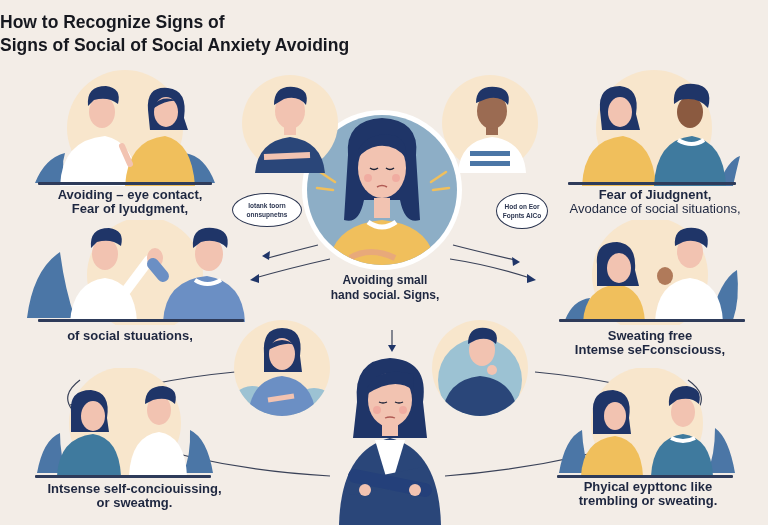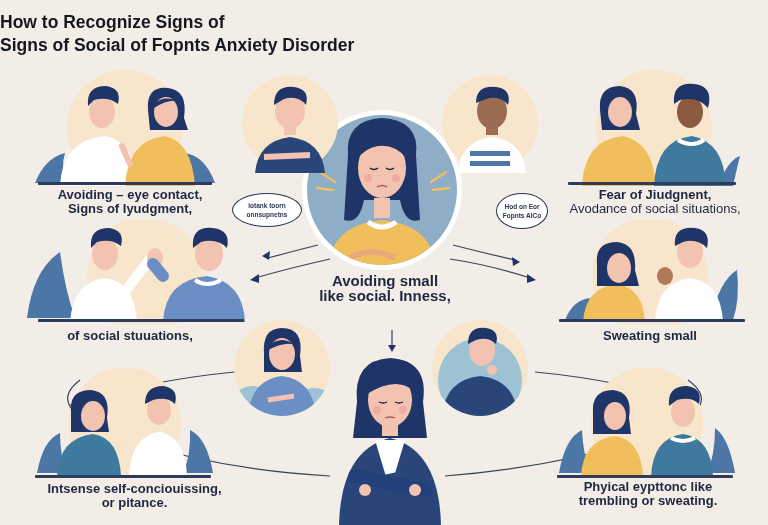--- a/index.html
+++ b/index.html
@@ -8,29 +8,29 @@
   .title { position: absolute; left: 0; width: 768px; text-align: left; font-weight: bold; color: #16181f; }
   .title.l1 { top: 12px; font-size: 17.5px; }
   .title.l2 { top: 35px; font-size: 17.5px; }
   .panel { position: absolute; }
   .panel svg { position: absolute; left: 0; top: 0; }
   .caption { position: absolute; text-align: center; font-weight: bold; font-size: 13px; line-height: 14px; color: #1e2740; white-space: nowrap; }
   .caption span { display: block; }
   .caption span.light { font-weight: normal; text-align: center; }
   .bar { position: absolute; height: 3px; background: #2e3b5a; border-radius: 1px; }
   .bubble { position: absolute; background: #fff; border: 1.5px solid #2b3550; border-radius: 50%; font-size: 6.5px; text-align: center; line-height: 9px; color: #2b3550; font-weight: bold; display: flex; flex-direction: column; justify-content: center; }
-  .center-caption { position: absolute; left: 300px; top: 273px; width: 170px; text-align: center; font-size: 15px; font-weight: bold; line-height: 15px; color: #1e2740; }
+  .center-caption { position: absolute; left: 300px; top: 273px; width: 170px; text-align: center; font-size: 12px; font-weight: bold; line-height: 15px; color: #1e2740; }
   .center-caption span { display: block; }
   svg.overlay { position: absolute; left: 0; top: 0; pointer-events: none; }
 </style>
 </head>
 <body>
 
 <div class="title l1">How to Recognize Signs of</div>
-<div class="title l2">Signs of Social of Fopnts Anxiety Disorder</div>
+<div class="title l2">Signs of Social of Social Anxiety Avoiding</div>
 
 <svg class="overlay" width="768" height="525">
   <g fill="none" stroke="#3a4258" stroke-width="1.2">
     <path d="M318 245 Q 290 252 268 258"></path>
     <path d="M330 259 Q 290 268 255 278"></path>
     <path d="M453 245 Q 480 252 515 260"></path>
     <path d="M450 259 Q 490 265 530 278"></path>
     <path d="M392 330 L 392 348"></path>
     <path d="M80 380 Q 40 410 130 440 Q 220 470 330 476"></path>
     <path d="M235 372 Q 150 380 70 405"></path>
@@ -69,21 +69,21 @@
     <g stroke="#f0bf5c" stroke-width="2.5" stroke-linecap="round">
       <path d="M20 62 L 35 72"></path>
         <path d="M17 78 L 33 80"></path>
       <path d="M146 62 L 131 72"></path>
         <path d="M149 78 L 133 80"></path>
     </g>
   </svg>
 </div>
 <div class="center-caption">
   <span>Avoiding small</span>
-  <span>like social. Inness,</span>
+  <span>hand social. Signs,</span>
 </div>
 
 <div class="bubble" style="left:232px;top:193px;width:70px;height:34px;">
   <span>Iotank toorn</span>
   <span>onnsupnetns</span>
 </div>
 <div class="bubble" style="left:496px;top:193px;width:52px;height:36px;">
   <span>Hod on Eor</span>
   <span>Fopnts AICo</span>
 </div>
@@ -173,21 +173,21 @@
     <path d="M95 118 Q 98 72 135 68 Q 162 74 165 118 Z" fill="#f0bf5c"></path>
     <path d="M118 42 Q 116 18 138 20 Q 158 22 154 50 L 158 62 L 120 62 Z" fill="#1f3568"></path>
     <ellipse cx="136" cy="44" rx="12" ry="15" fill="#f2c3b1"></ellipse>
     <path d="M124 36 Q 134 26 150 34 Q 140 30 124 40 Z" fill="#1f3568"></path>
     <path d="M92 78 L 100 96" stroke="#f2c3b1" stroke-width="6" stroke-linecap="round"></path>
   </svg>
   <div class="bar" style="left:8px;top:114px;width:174px;"></div>
 </div>
 <div class="caption" style="left:20px;top:188px;width:220px;">
   <span>Avoiding – eye contact,</span>
-  <span>Signs of Iyudgment,</span>
+  <span>Fear of Iyudgment,</span>
 </div>
 
 <div class="panel" style="left:568px;top:68px;width:172px;height:120px;">
   <svg width="172" height="120">
     <circle cx="86" cy="60" r="58" fill="#f8e6cc"></circle>
     <path d="M150 118 Q 160 92 172 88 Q 168 104 165 118 Z" fill="#4b76a6"></path>
     <path d="M14 118 Q 16 72 55 68 Q 85 74 88 118 Z" fill="#f0bf5c"></path>
     <path d="M32 42 Q 30 18 52 18 Q 72 20 68 46 L 72 62 L 34 62 Z" fill="#1f3568"></path>
     <ellipse cx="52" cy="44" rx="12" ry="15" fill="#f2c3b1"></ellipse>
     <path d="M86 118 Q 88 72 124 68 Q 156 74 158 118 Z" fill="#3f7a9e"></path>
@@ -232,40 +232,41 @@
     <path d="M42 44 Q 40 22 62 22 Q 82 24 80 50 L 84 66 L 42 66 Z" fill="#1f3568"></path>
     <ellipse cx="64" cy="48" rx="12" ry="15" fill="#f2c3b1"></ellipse>
     <path d="M100 102 Q 102 62 135 58 Q 166 62 168 102 Z" fill="#fff"></path>
     <ellipse cx="135" cy="32" rx="13" ry="16" fill="#f2c3b1"></ellipse>
     <path d="M120 26 Q 118 6 140 8 Q 156 10 152 28 Q 142 18 128 22 Z" fill="#1f3568"></path>
     <ellipse cx="110" cy="56" rx="8" ry="9" fill="#b07a5a"></ellipse>
   </svg>
   <div class="bar" style="left:4px;top:99px;width:186px;"></div>
 </div>
 <div class="caption" style="left:545px;top:329px;width:210px;">
-  <span>Sweating small</span>
+  <span>Sweating free</span>
+  <span>Intemse seFconsciouss,</span>
 </div>
 
 <div class="panel" style="left:35px;top:368px;width:180px;height:110px;">
   <svg width="180" height="110">
     <circle cx="90" cy="55" r="56" fill="#f8e6cc"></circle>
     <path d="M2 105 Q 8 72 25 65 Q 25 88 32 105 Z" fill="#4b76a6"></path>
     <path d="M178 105 Q 172 70 155 62 Q 156 88 148 105 Z" fill="#4b76a6"></path>
     <path d="M22 108 Q 24 70 58 66 Q 84 70 86 108 Z" fill="#3f7a9e"></path>
     <path d="M36 44 Q 34 22 56 22 Q 76 24 72 50 L 74 64 L 36 64 Z" fill="#1f3568"></path>
     <ellipse cx="58" cy="48" rx="12" ry="15" fill="#f2c3b1"></ellipse>
     <path d="M94 108 Q 96 68 124 64 Q 150 68 152 108 Z" fill="#fff"></path>
     <ellipse cx="124" cy="42" rx="12" ry="15" fill="#f2c3b1"></ellipse>
     <path d="M110 36 Q 110 18 128 18 Q 144 20 140 36 Q 132 28 118 32 Z" fill="#1f3568"></path>
   </svg>
   <div class="bar" style="left:0px;top:107px;width:176px;"></div>
 </div>
 <div class="caption" style="left:32px;top:482px;width:205px;">
   <span>Intsense self-conciouissing,</span>
-  <span>or pitance.</span>
+  <span>or sweatmg.</span>
 </div>
 
 <div class="panel" style="left:557px;top:368px;width:180px;height:110px;">
   <svg width="180" height="110">
     <circle cx="90" cy="55" r="56" fill="#f8e6cc"></circle>
     <path d="M2 105 Q 8 70 25 62 Q 26 88 34 105 Z" fill="#4b76a6"></path>
     <path d="M178 105 Q 172 70 158 60 Q 158 88 150 105 Z" fill="#4b76a6"></path>
     <path d="M24 108 Q 26 72 58 68 Q 84 72 86 108 Z" fill="#f0bf5c"></path>
     <path d="M36 46 Q 34 22 56 22 Q 76 24 72 50 L 74 66 L 36 66 Z" fill="#1f3568"></path>
     <ellipse cx="58" cy="48" rx="11" ry="14" fill="#f2c3b1"></ellipse>

